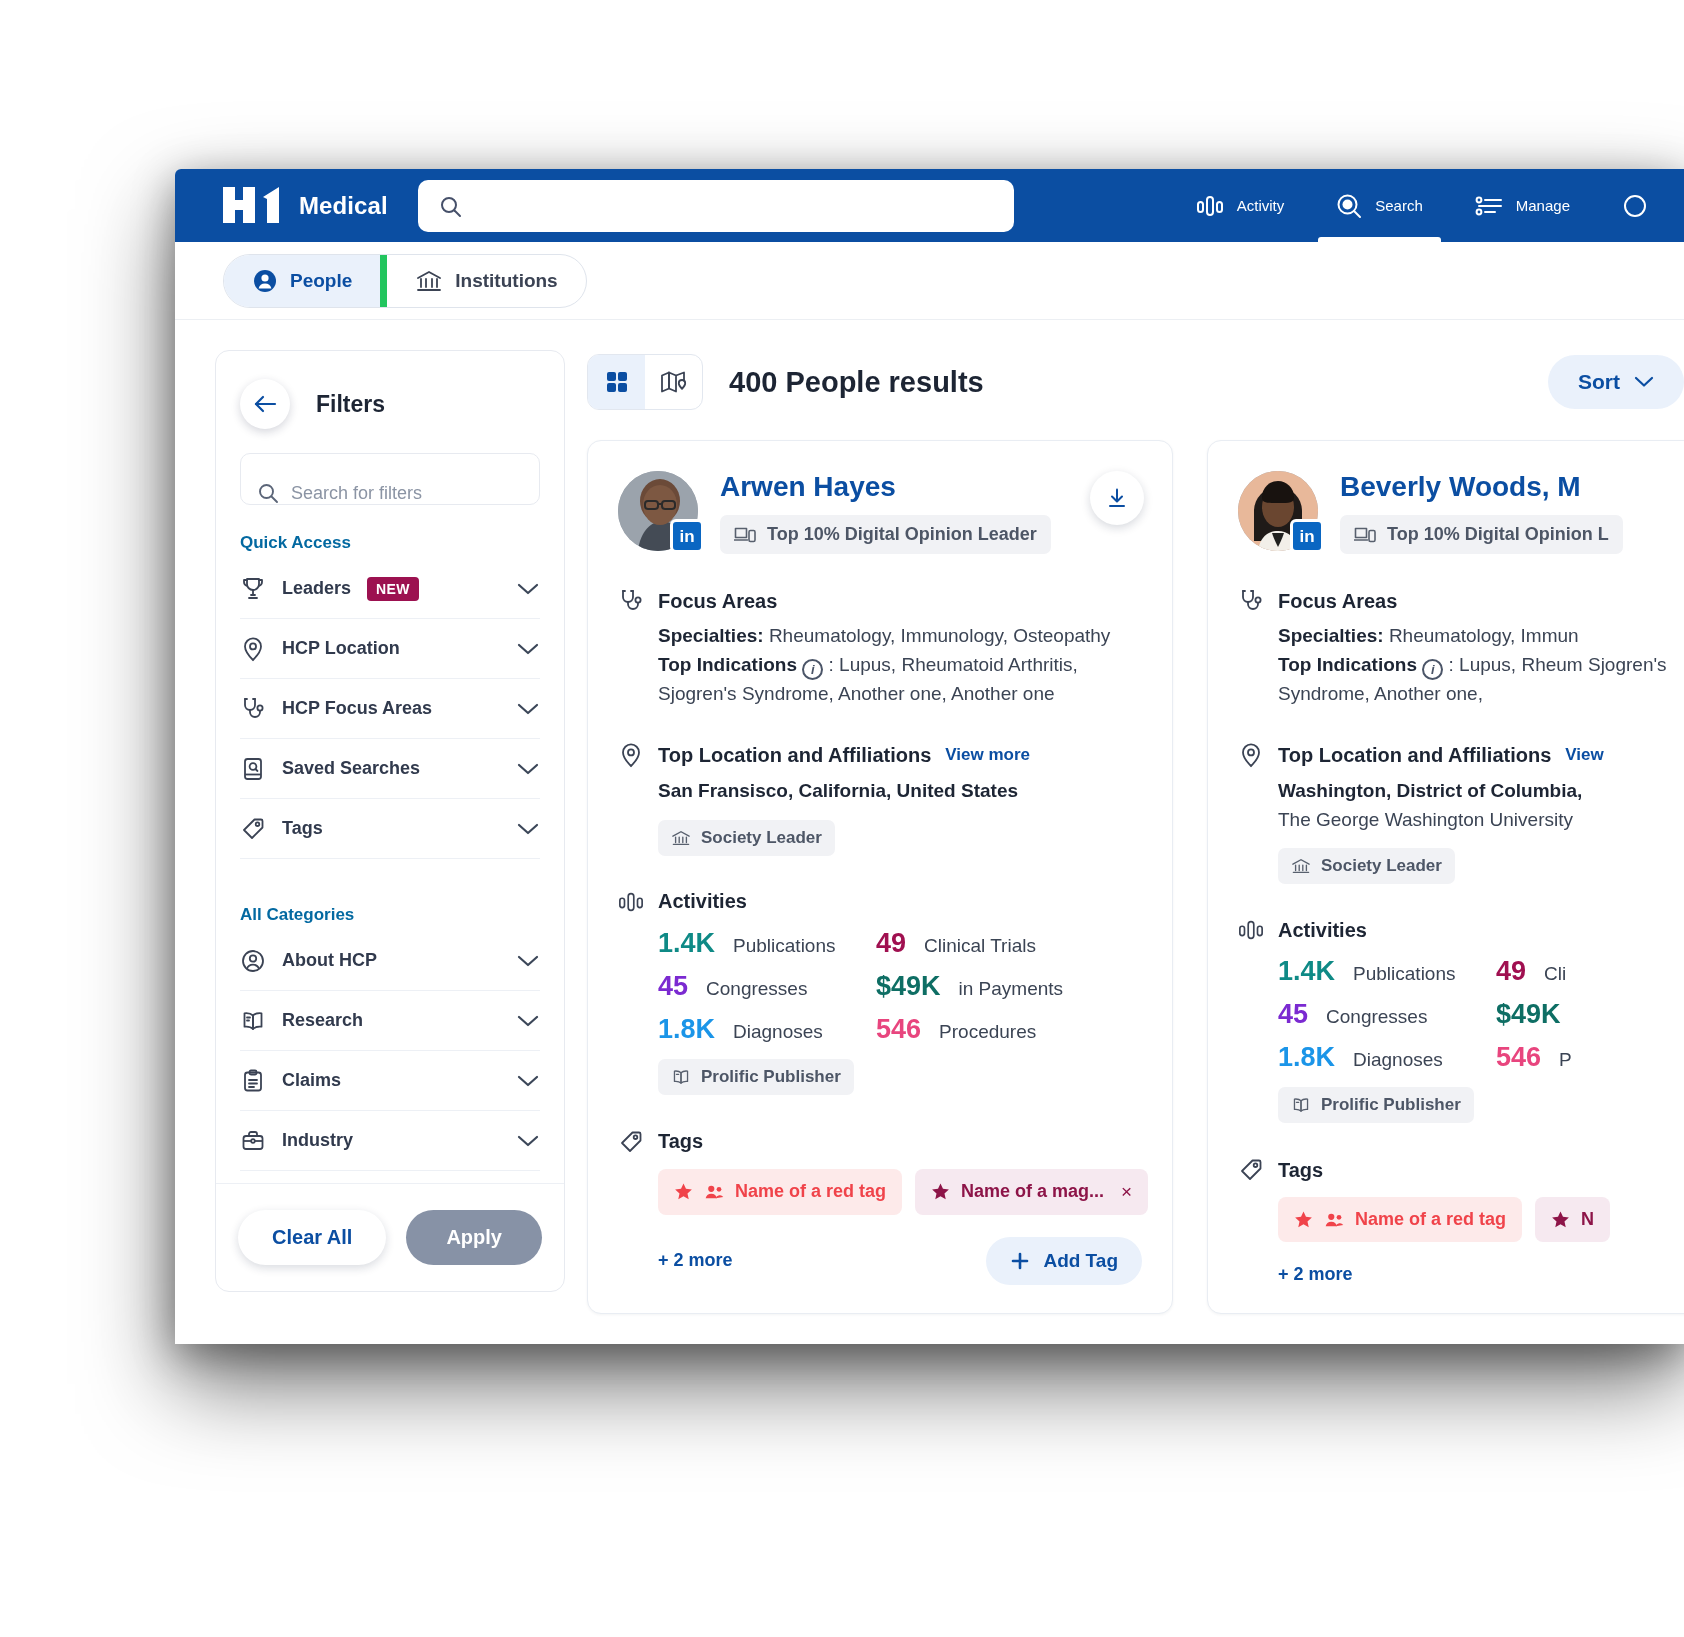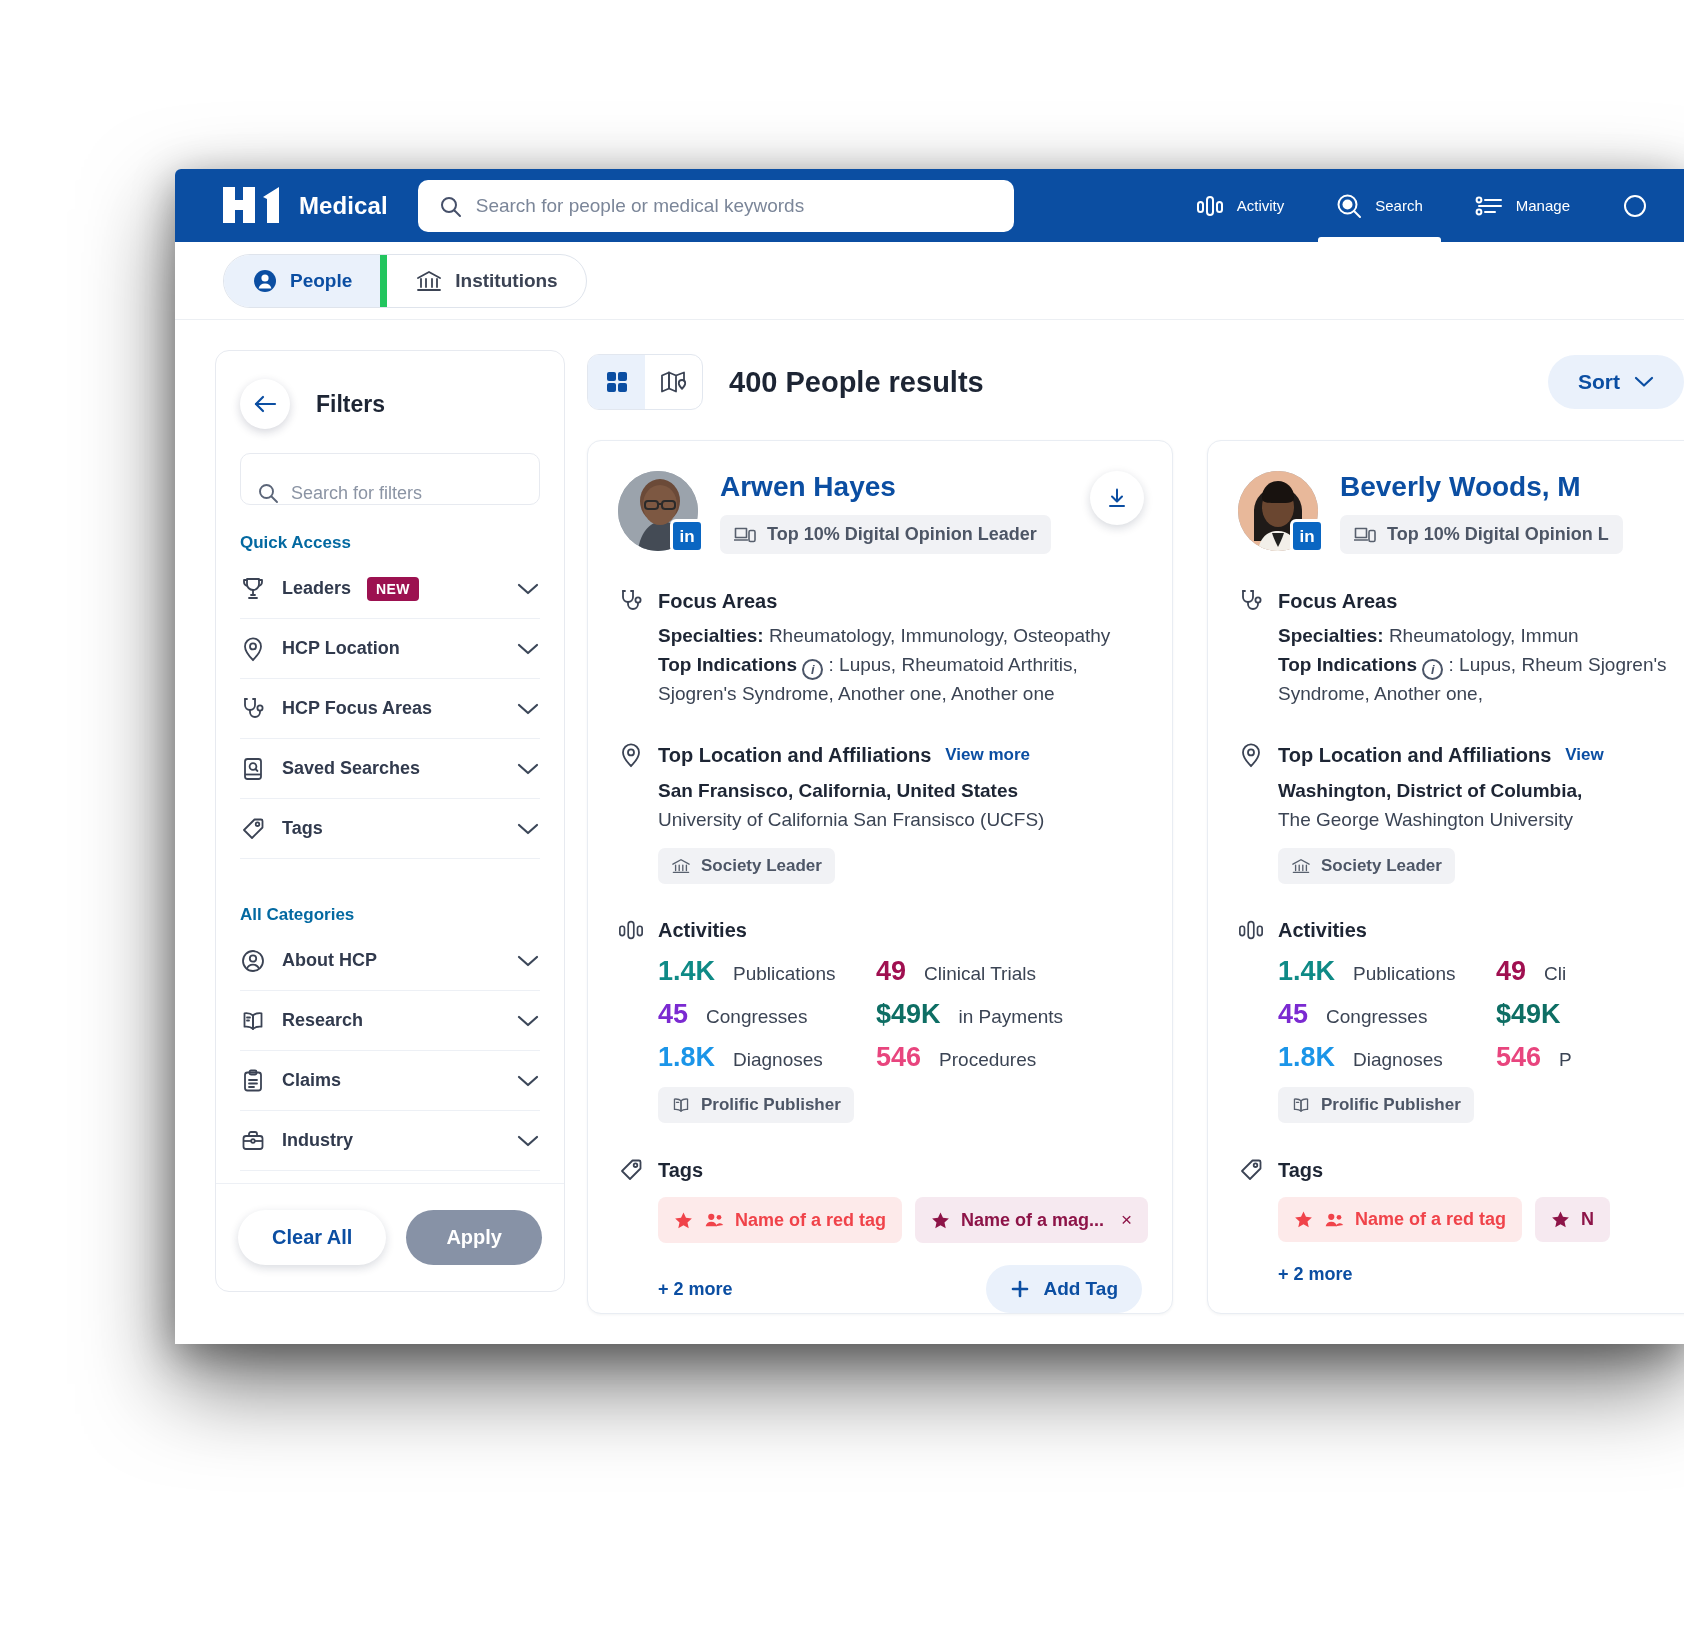--- a/index.html
+++ b/index.html
@@ -249,21 +249,20 @@
         <span class="brand-word">Medical</span>
       </div>
 
       <div class="searchbox">
         <span>
           <svg width="24" height="24" viewBox="0 0 24 24" fill="none" stroke="#46506a" stroke-width="2">
             <circle cx="11" cy="11" r="7"></circle>
               <line x1="16.5" y1="16.5" x2="22" y2="22" stroke-linecap="round"></line>
           </svg>
         </span>
-        <input type="text" placeholder="Search for people or medical keywords" style="">
       </div>
 
       <div class="topnav">
         <div class="navitem">
           <span>
             <svg width="28" height="24" viewBox="0 0 28 24" fill="none" stroke="#fff" stroke-width="2">
               <rect x="2" y="8" width="5" height="10" rx="2.5"></rect>
               <rect x="11" y="3" width="6" height="18" rx="3"></rect>
               <rect x="21" y="8" width="5" height="10" rx="2.5"></rect>
             </svg>
@@ -628,21 +627,20 @@
                   <svg width="26" height="26" viewBox="0 0 26 26" fill="none" stroke="#3b4354" stroke-width="1.8">
                     <path d="M13 24s8-8.2 8-13.6A8 8 0 0 0 5 10.4C5 15.8 13 24 13 24z"></path>
                       <circle cx="13" cy="10.4" r="3"></circle>
                   </svg>
                 </span>
                 <span class="sect-title">Top Location and Affiliations</span>
                 <span class="viewmore">View more</span>
               </div>
               <div class="sect-body">
                 <div class="line-strong">San Fransisco, California, United States</div>
-                <div class="line">University of California San Fransisco (UCFS)</div>
                 <div class="chip-gray">
                   <span>
                     <svg width="20" height="18" viewBox="0 0 22 20" fill="none" stroke="#58606e" stroke-width="1.5" stroke-linecap="round">
                       <path d="M2 8 L11 3 L20 8"></path>
                         <line x1="5" y1="9" x2="5" y2="15"></line>
                         <line x1="9" y1="9" x2="9" y2="15"></line>
                       <line x1="13" y1="9" x2="13" y2="15"></line>
                         <line x1="17" y1="9" x2="17" y2="15"></line>
                         <line x1="2.5" y1="17" x2="19.5" y2="17"></line>
                     </svg>

